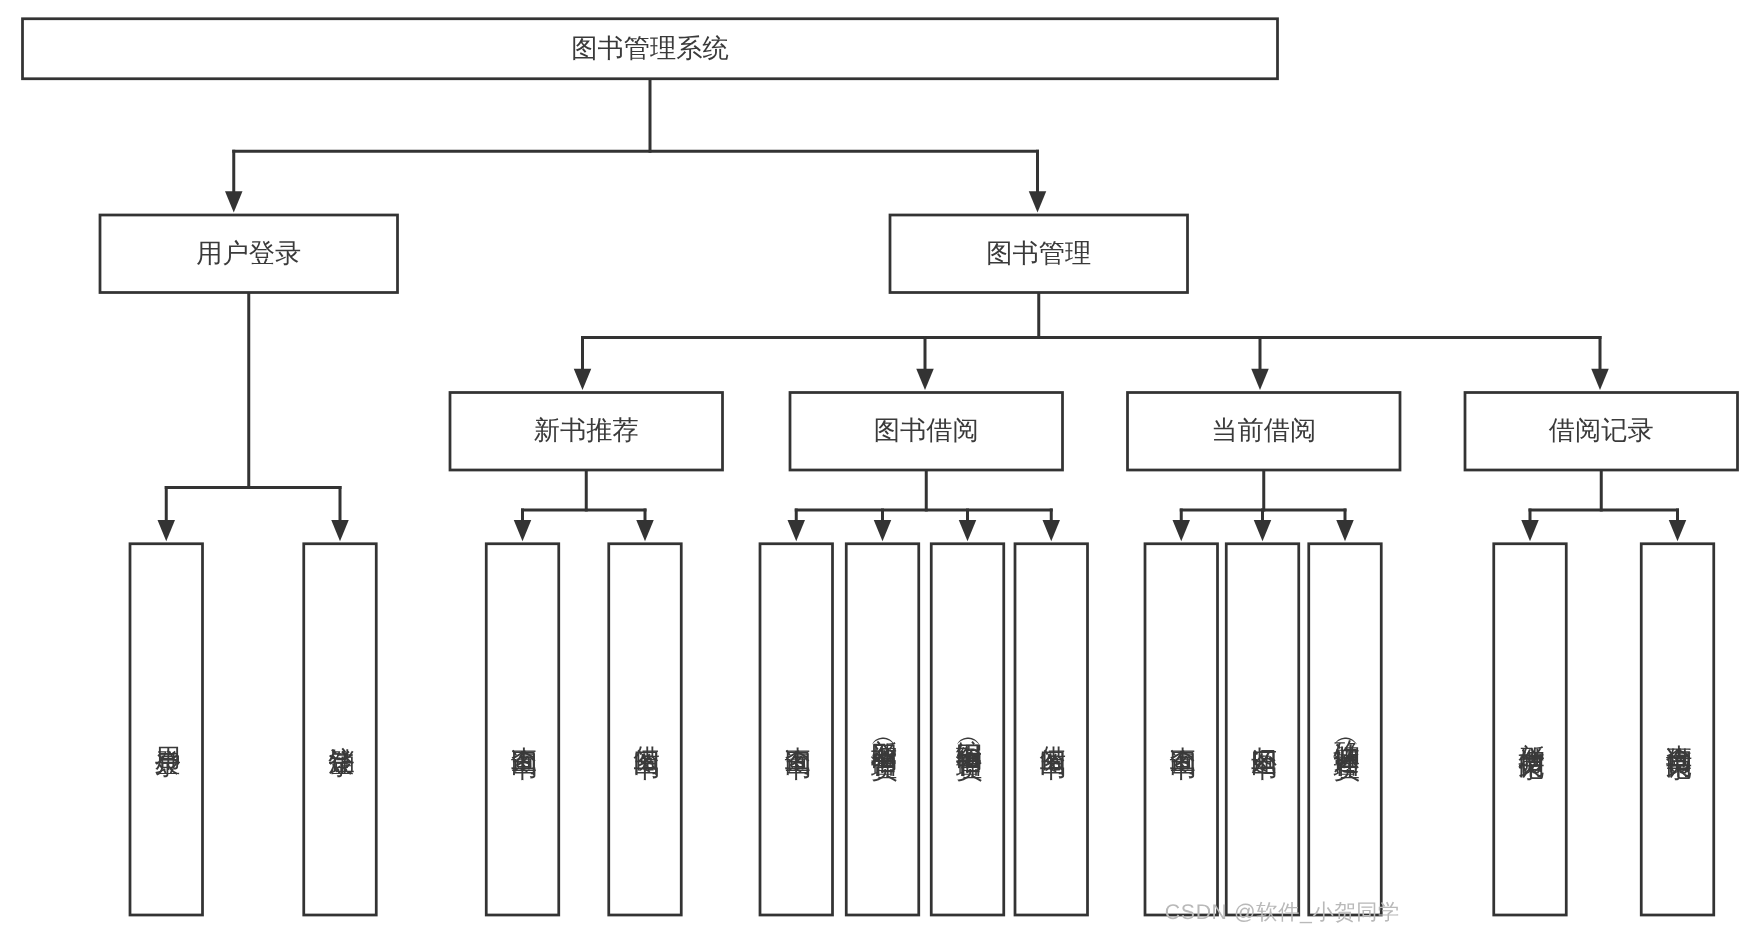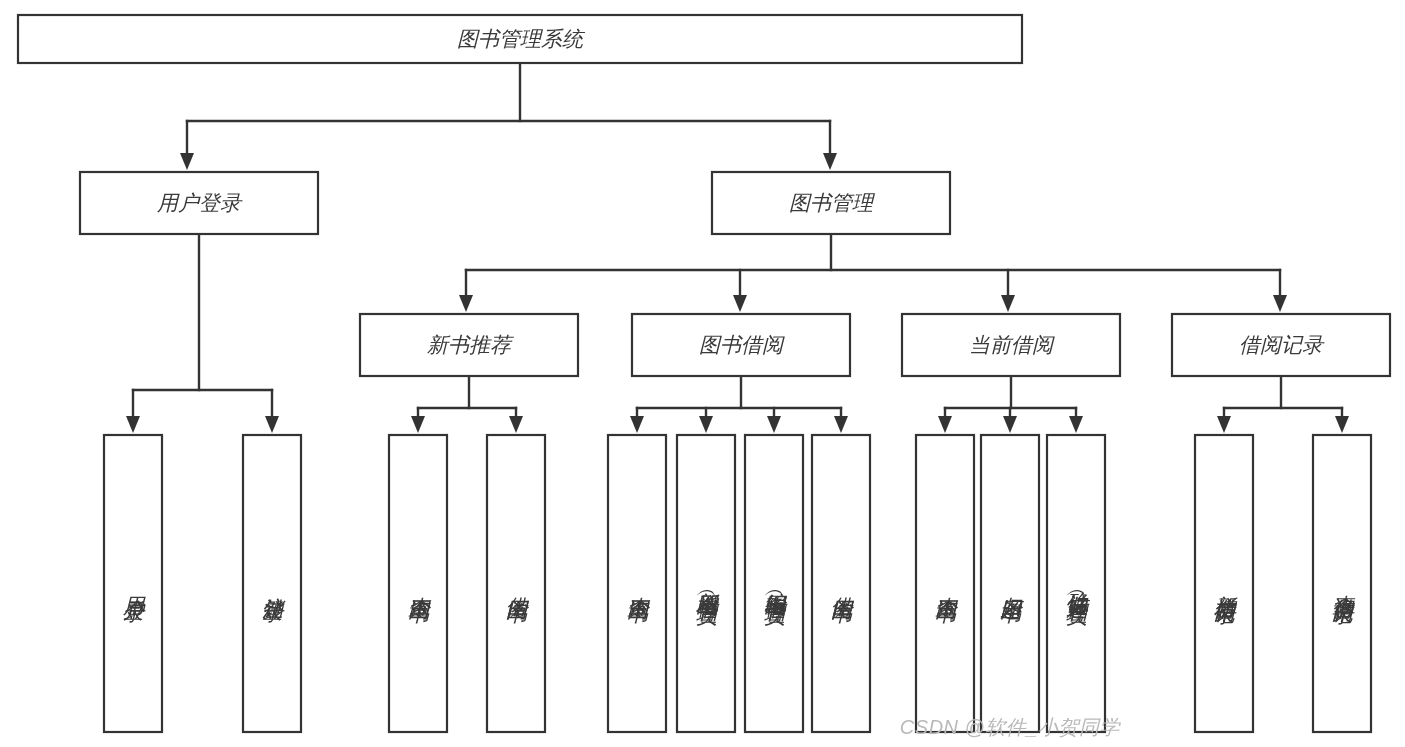--- a/index.html
+++ b/index.html
@@ -11,21 +11,20 @@
     width: 1405px;
     height: 747px;
     font-family: "Liberation Sans", "DejaVu Sans", sans-serif;
     overflow: hidden;
     position: relative;
   }
   #diagram-root {
     position: relative;
     width: 1128px;
     height: 747px;
-    font-style: italic;
   }
   svg.diagram-svg {
     position: absolute;
     left: 0;
     top: 0;
     width: 1405px;
     height: 747px;
     display: block;
   }
   .node-box {
@@ -64,21 +63,21 @@
     align-items: center;
     justify-content: center;
     white-space: nowrap;
     pointer-events: none;
   }
   .watermark {
     position: absolute;
     right: 8px;
     bottom: 6px;
     font-family: "Liberation Sans", "DejaVu Sans", sans-serif;
-    font-size: 20px;
+    font-size: 17px;
     color: #b9b9b9;
     letter-spacing: 0.5px;
     white-space: nowrap;
     margin-top: 28px;
   }
 </style>
 </head>
 <body>
 
 <div id="diagram-root">

